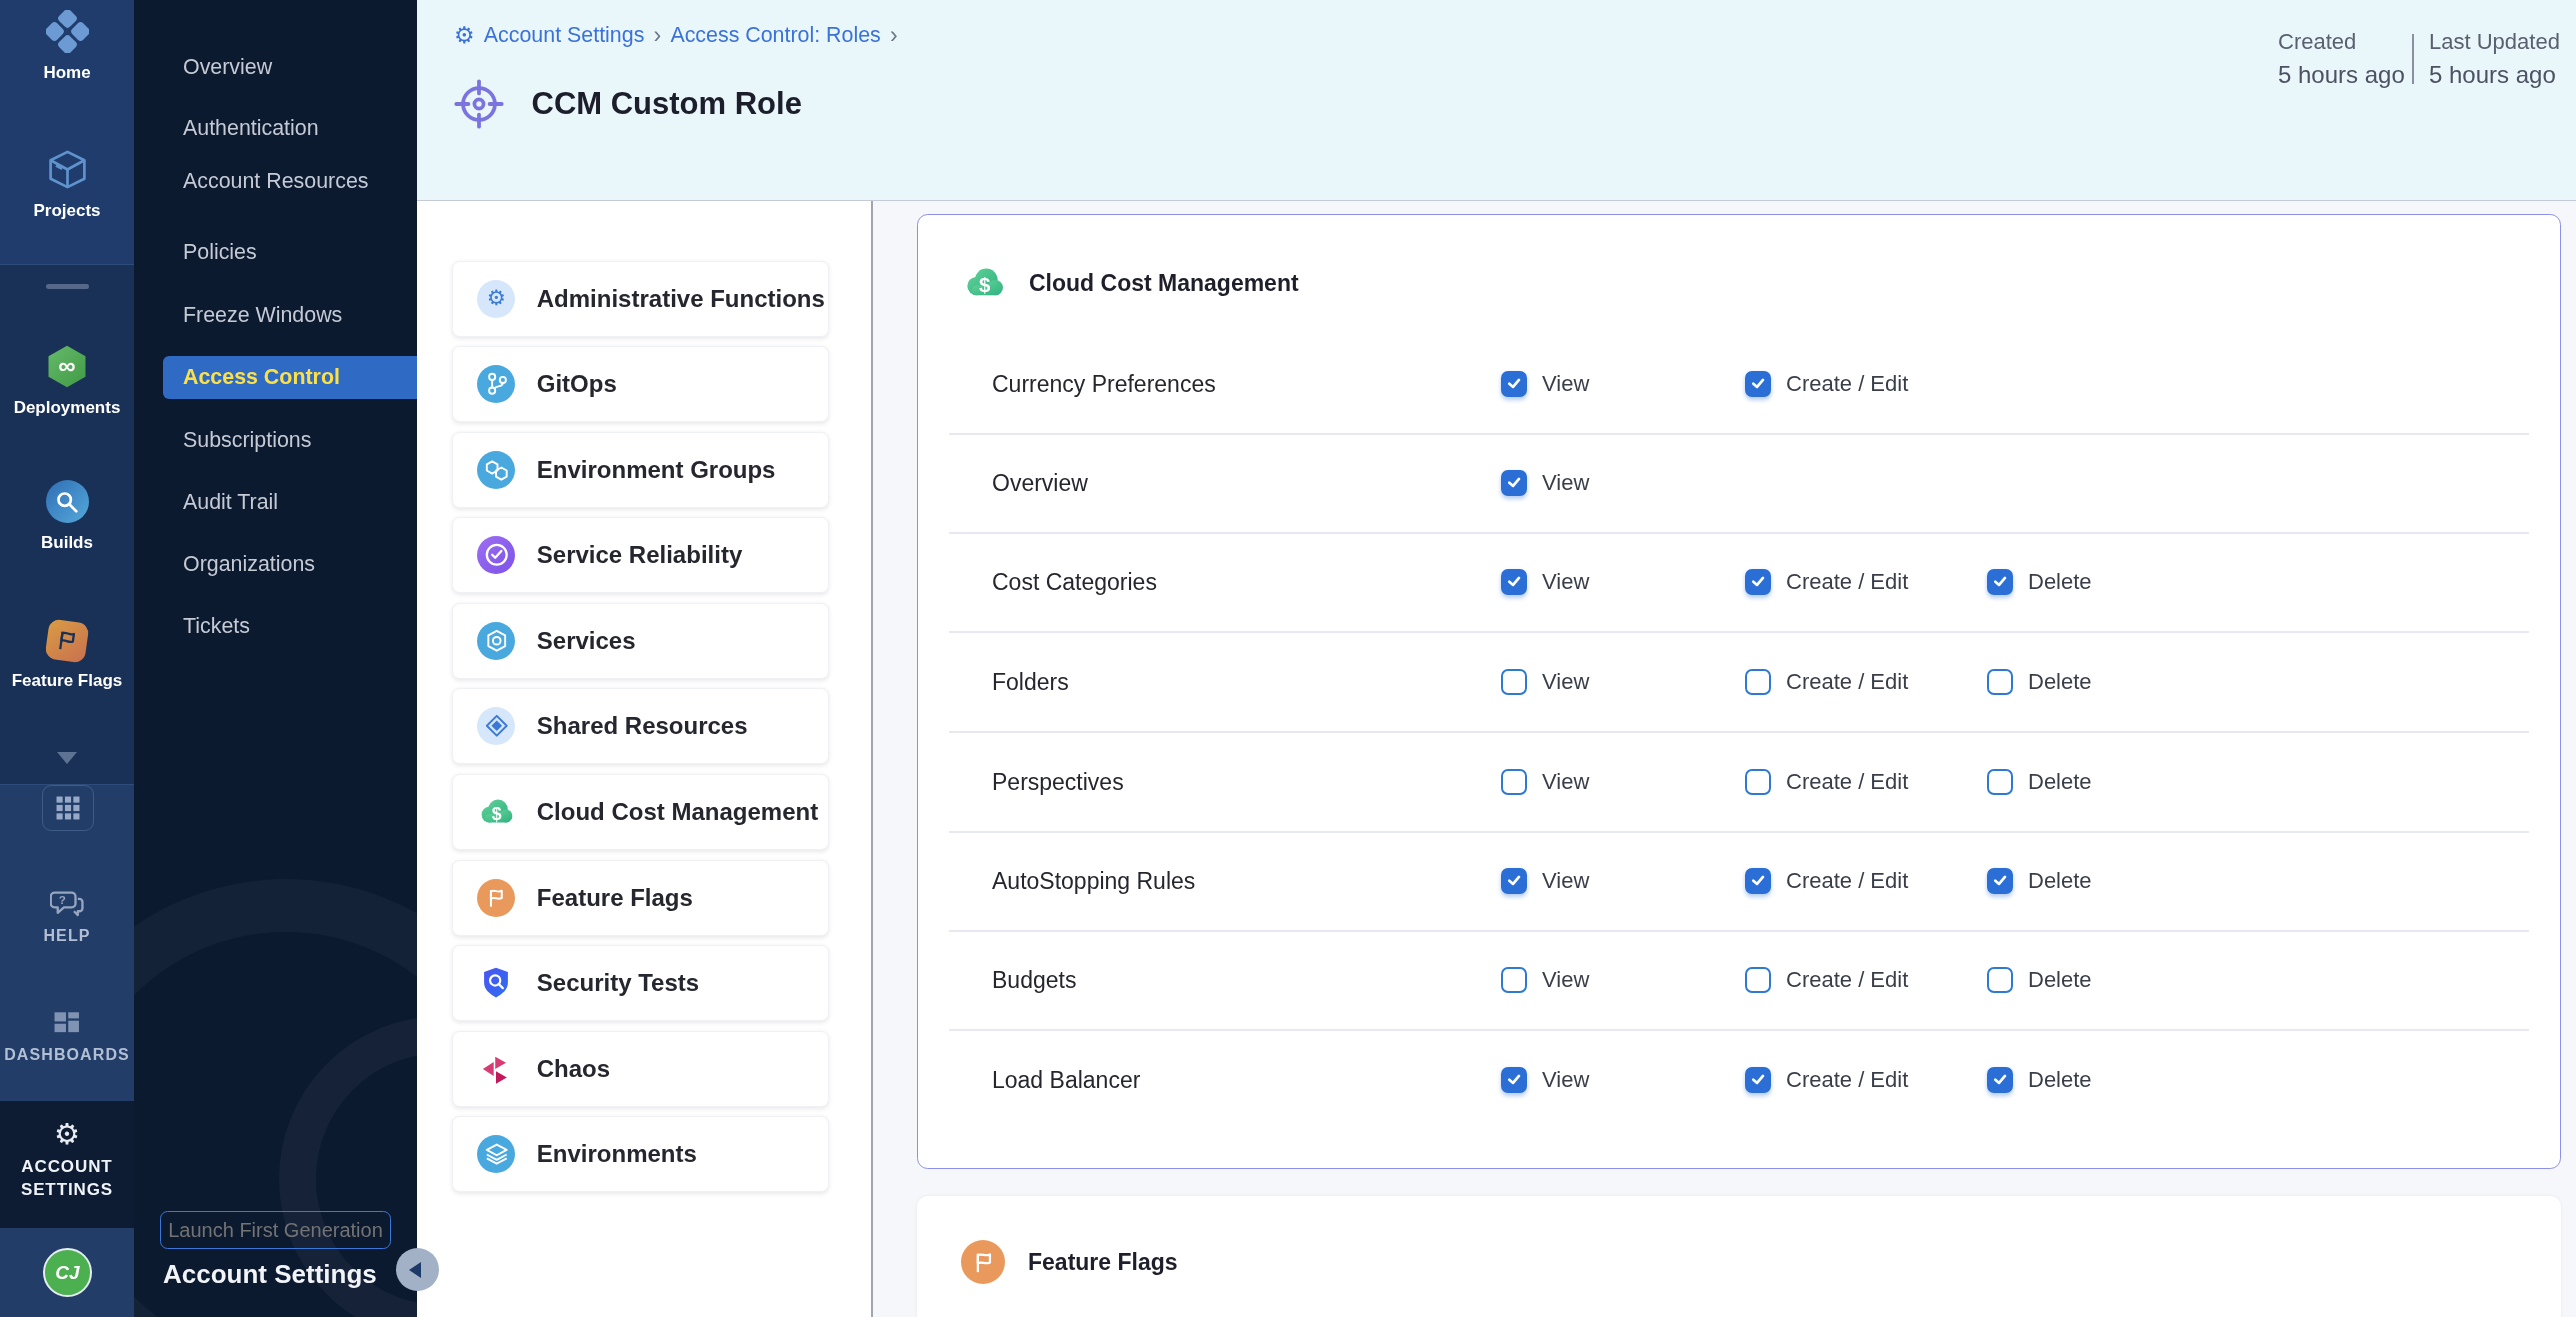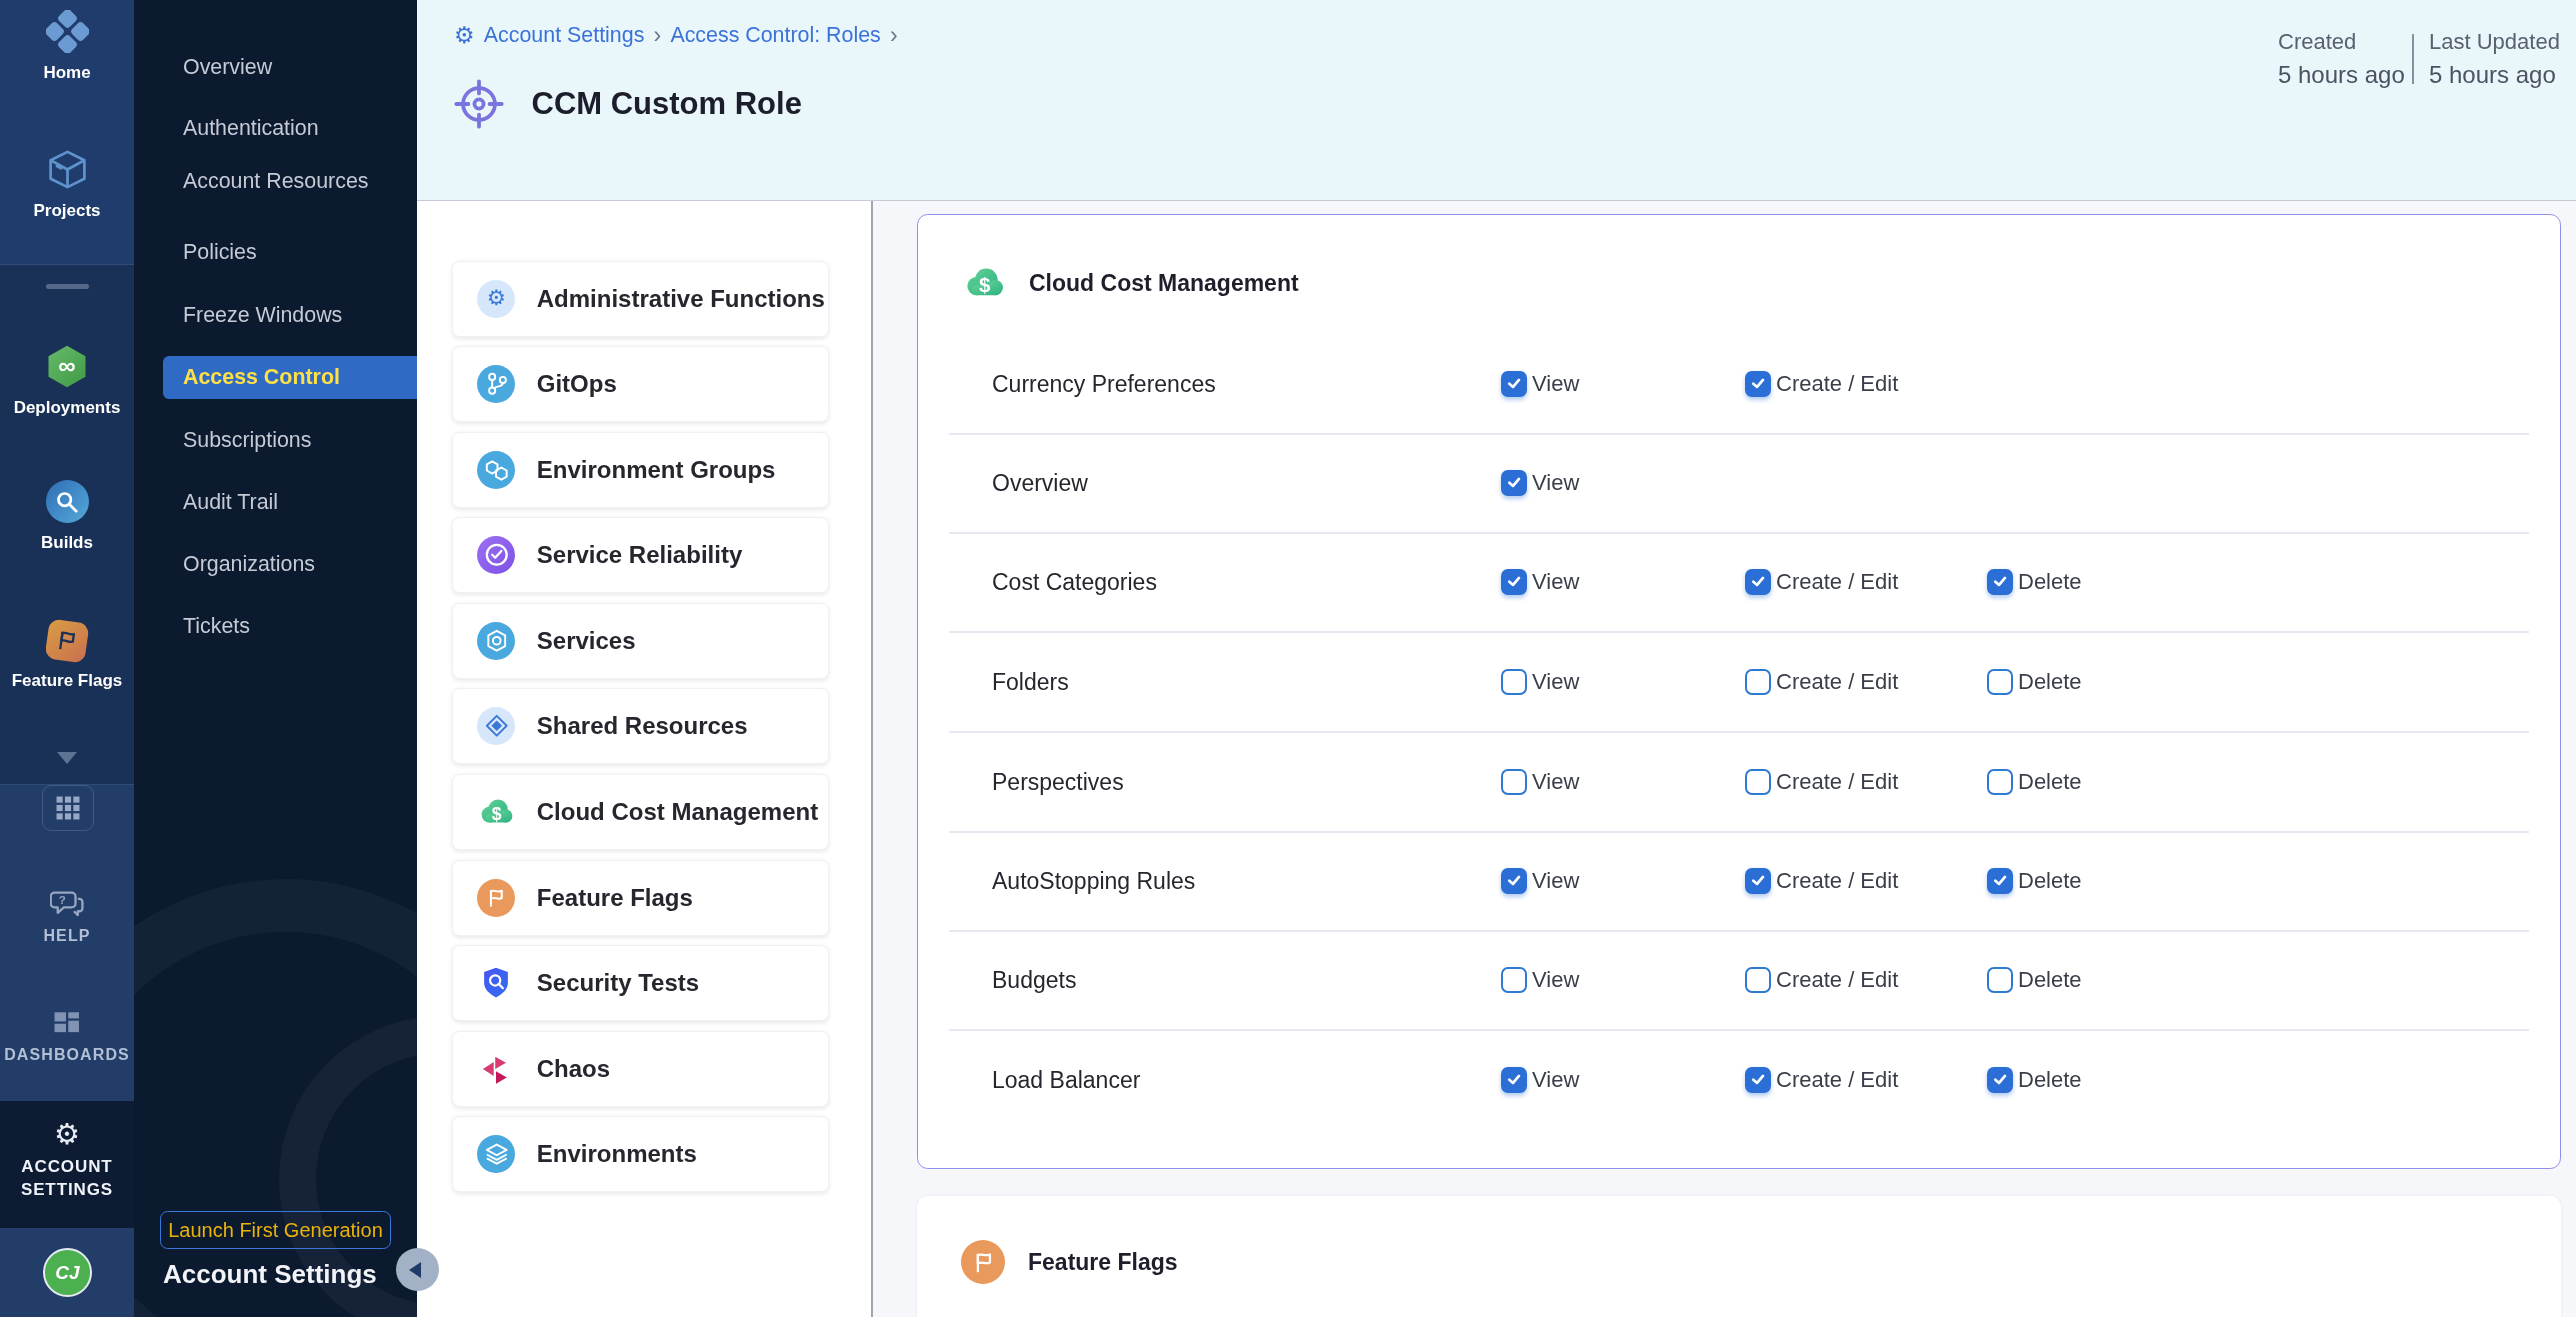--- a/index.html
+++ b/index.html
@@ -27,21 +27,21 @@
   .gear-glyph{color:#E8EBF1;font-size:29px;line-height:1;}
   .gear-glyph-blue{color:#3C79D6;font-size:21.4px;line-height:1;}
   .avatar{position:absolute;left:43px;top:1248px;width:49px;height:49px;border-radius:50%;background:#4CAF50;border:2.3px solid #E6EBF2;box-sizing:border-box;display:flex;align-items:center;justify-content:center;color:#fff;font-size:19px;font-weight:700;cursor:pointer;z-index:31;font-style:italic;}
 
   
   .sidebar{position:absolute;left:134px;top:0;width:283px;height:1318px;background:#0C1A30;overflow:hidden;z-index:20;}
   .sidebar::before{content:"";position:absolute;left:-115px;top:879px;width:428px;height:428px;border-radius:50%;border:53px solid rgba(255,255,255,0.035);}
   .sidebar::after{content:"";position:absolute;left:145px;top:1016px;width:252px;height:252px;border-radius:50%;border:37px solid rgba(255,255,255,0.04);}
   .menu-item{position:absolute;left:0;right:0;height:43px;line-height:43px;padding-left:49px;color:#C5CAD5;font-size:21.4px;font-weight:500;cursor:pointer;z-index:21;}
   .menu-item.selected{left:29px;padding-left:20px;background:#2F6BC4;border-radius:6.1px 0 0 6.1px;color:#fde047;font-weight:600;}
-  .launch-btn{position:absolute;left:26px;top:1211px;width:231px;height:38px;background:transparent;border:1.5px solid #3A77D8;border-radius:7.6px;color:#eab308;font-size:20px;font-family:inherit;cursor:pointer;z-index:21;}
+  .launch-btn{position:absolute;left:26px;top:1211px;width:231px;height:38px;background:transparent;border:1.5px solid #3A77D8;border-radius:7.6px;color:#737373;font-size:20px;font-family:inherit;cursor:pointer;z-index:21;}
   .sidebar-title{position:absolute;left:29px;top:1259px;color:#F2F4F8;font-size:26px;font-weight:700;z-index:21;}
   .collapse-toggle{position:absolute;left:396px;top:1248px;width:43px;height:43px;border-radius:50%;background:#A3B1C6;display:flex;align-items:center;justify-content:center;cursor:pointer;z-index:25;}
   .collapse-toggle .tri{width:0;height:0;border-top:8.4px solid transparent;border-bottom:8.4px solid transparent;border-right:12.2px solid #1E3A68;margin-right:4.6px;}
 
   
   .page-header{position:absolute;left:417px;top:0;width:2159px;height:201px;background:#E9F6FA;border-bottom:0.8px solid #C4CBD4;box-sizing:border-box;z-index:5;}
   .breadcrumb{position:absolute;left:37px;top:23px;display:flex;align-items:center;gap:9.2px;}
   .bc-gear{color:#3B72D8;font-size:23px;line-height:1;}
   .bc-link{color:#3B72D8;font-size:21.4px;font-weight:500;text-decoration:none;cursor:pointer;}
   .bc-sep{color:#6E7787;font-size:23px;line-height:1;}
@@ -64,21 +64,21 @@
   .bg-orange{background:#E9995B;}
   .bg-none{background:transparent;}
 
   
   .panel{position:absolute;left:917px;top:214px;width:1644px;height:955px;background:#fff;border:1.5px solid #8D90E8;border-radius:10.7px;box-sizing:border-box;z-index:5;}
   .panel-head{position:absolute;left:44px;top:46px;display:flex;align-items:center;gap:23px;}
   .panel-title{margin:0;font-size:23px;font-weight:700;color:#1E1F2B;}
   .sep{position:absolute;left:31px;right:31px;height:1.5px;background:#E7E8F2;}
   .prow{position:absolute;left:74px;right:31px;height:31px;}
   .prow-label{position:absolute;left:0;top:50%;transform:translateY(-50%);font-size:23px;font-weight:500;color:#25262E;white-space:nowrap;}
-  .pcell{position:absolute;top:50%;transform:translateY(-50%);display:flex;align-items:center;gap:5px;}
+  .pcell{position:absolute;top:50%;transform:translateY(-50%);display:flex;align-items:center;gap:15px;}
   .cb{width:26px;height:26px;border-radius:6.9px;border:2.3px solid #2E79D2;background:#fff;box-sizing:border-box;display:flex;align-items:center;justify-content:center;cursor:pointer;}
   .cb svg{display:none;}
   .cb.checked{background:#2B6FD6;border-color:#2B6FD6;box-shadow:0 2.3px 4.6px rgba(43,111,214,0.35);}
   .cb.checked svg{display:block;}
   .cb-lab{font-size:22px;color:#3A3E49;white-space:nowrap;}
 
   
   .panel2{position:absolute;left:917px;top:1196px;width:1644px;height:122px;background:#fff;border-radius:10.7px 10.7px 0 0;box-shadow:0 0.8px 3.1px rgba(40,41,61,0.08);z-index:5;}
   .panel2-head{position:absolute;left:44px;top:44px;display:flex;align-items:center;gap:23px;}
   .ff-circle{width:44px;height:44px;border-radius:50%;background:#E9995B;display:flex;align-items:center;justify-content:center;}

